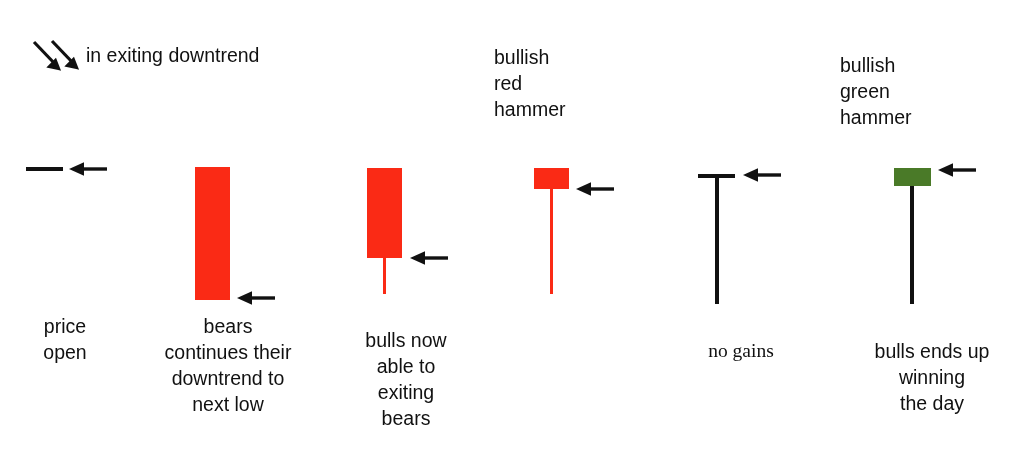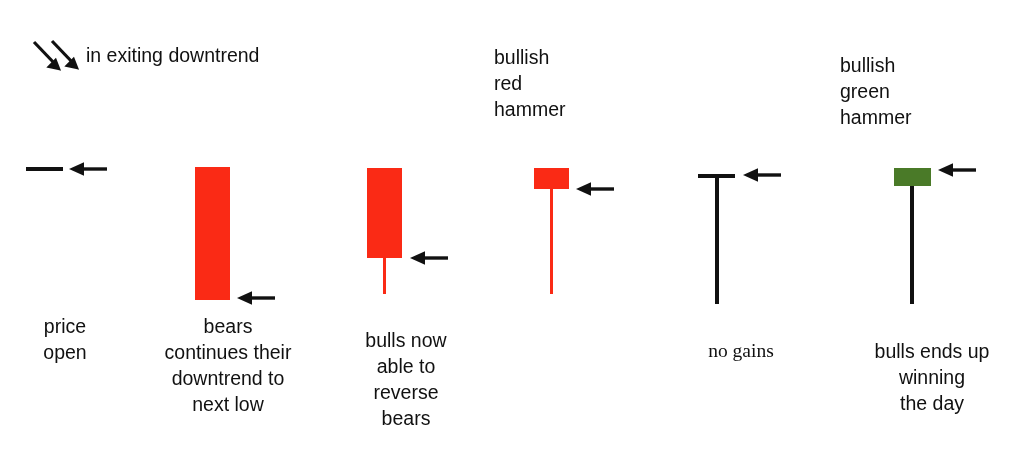--- a/index.html
+++ b/index.html
@@ -157,21 +157,21 @@
       <span class="ptr" style="left:83px; top:249px; width:40px;">
         <svg width="40" height="18" viewBox="0 0 40 18" aria-hidden="true">
           <line x1="14" y1="9" x2="39" y2="9" stroke="#111111" stroke-width="3.4"></line>
           <polygon points="1,9 16,2.2 16,15.8" fill="#111111"></polygon>
         </svg>
       </span>
     </div>
     <div class="col-caption" style="top:327px;">
       <span class="ln">bulls now</span>
       <span class="ln">able to</span>
-      <span class="ln">reverse</span>
+      <span class="ln">exiting</span>
       <span class="ln">bears</span>
     </div>
   </div>
 
   <div class="col" style="left:494px; width:156px;">
     <div class="col-head" style="top:44px;">
       <span class="ln">bullish</span>
       <span class="ln">red</span>
       <span class="ln">hammer</span>
     </div>

